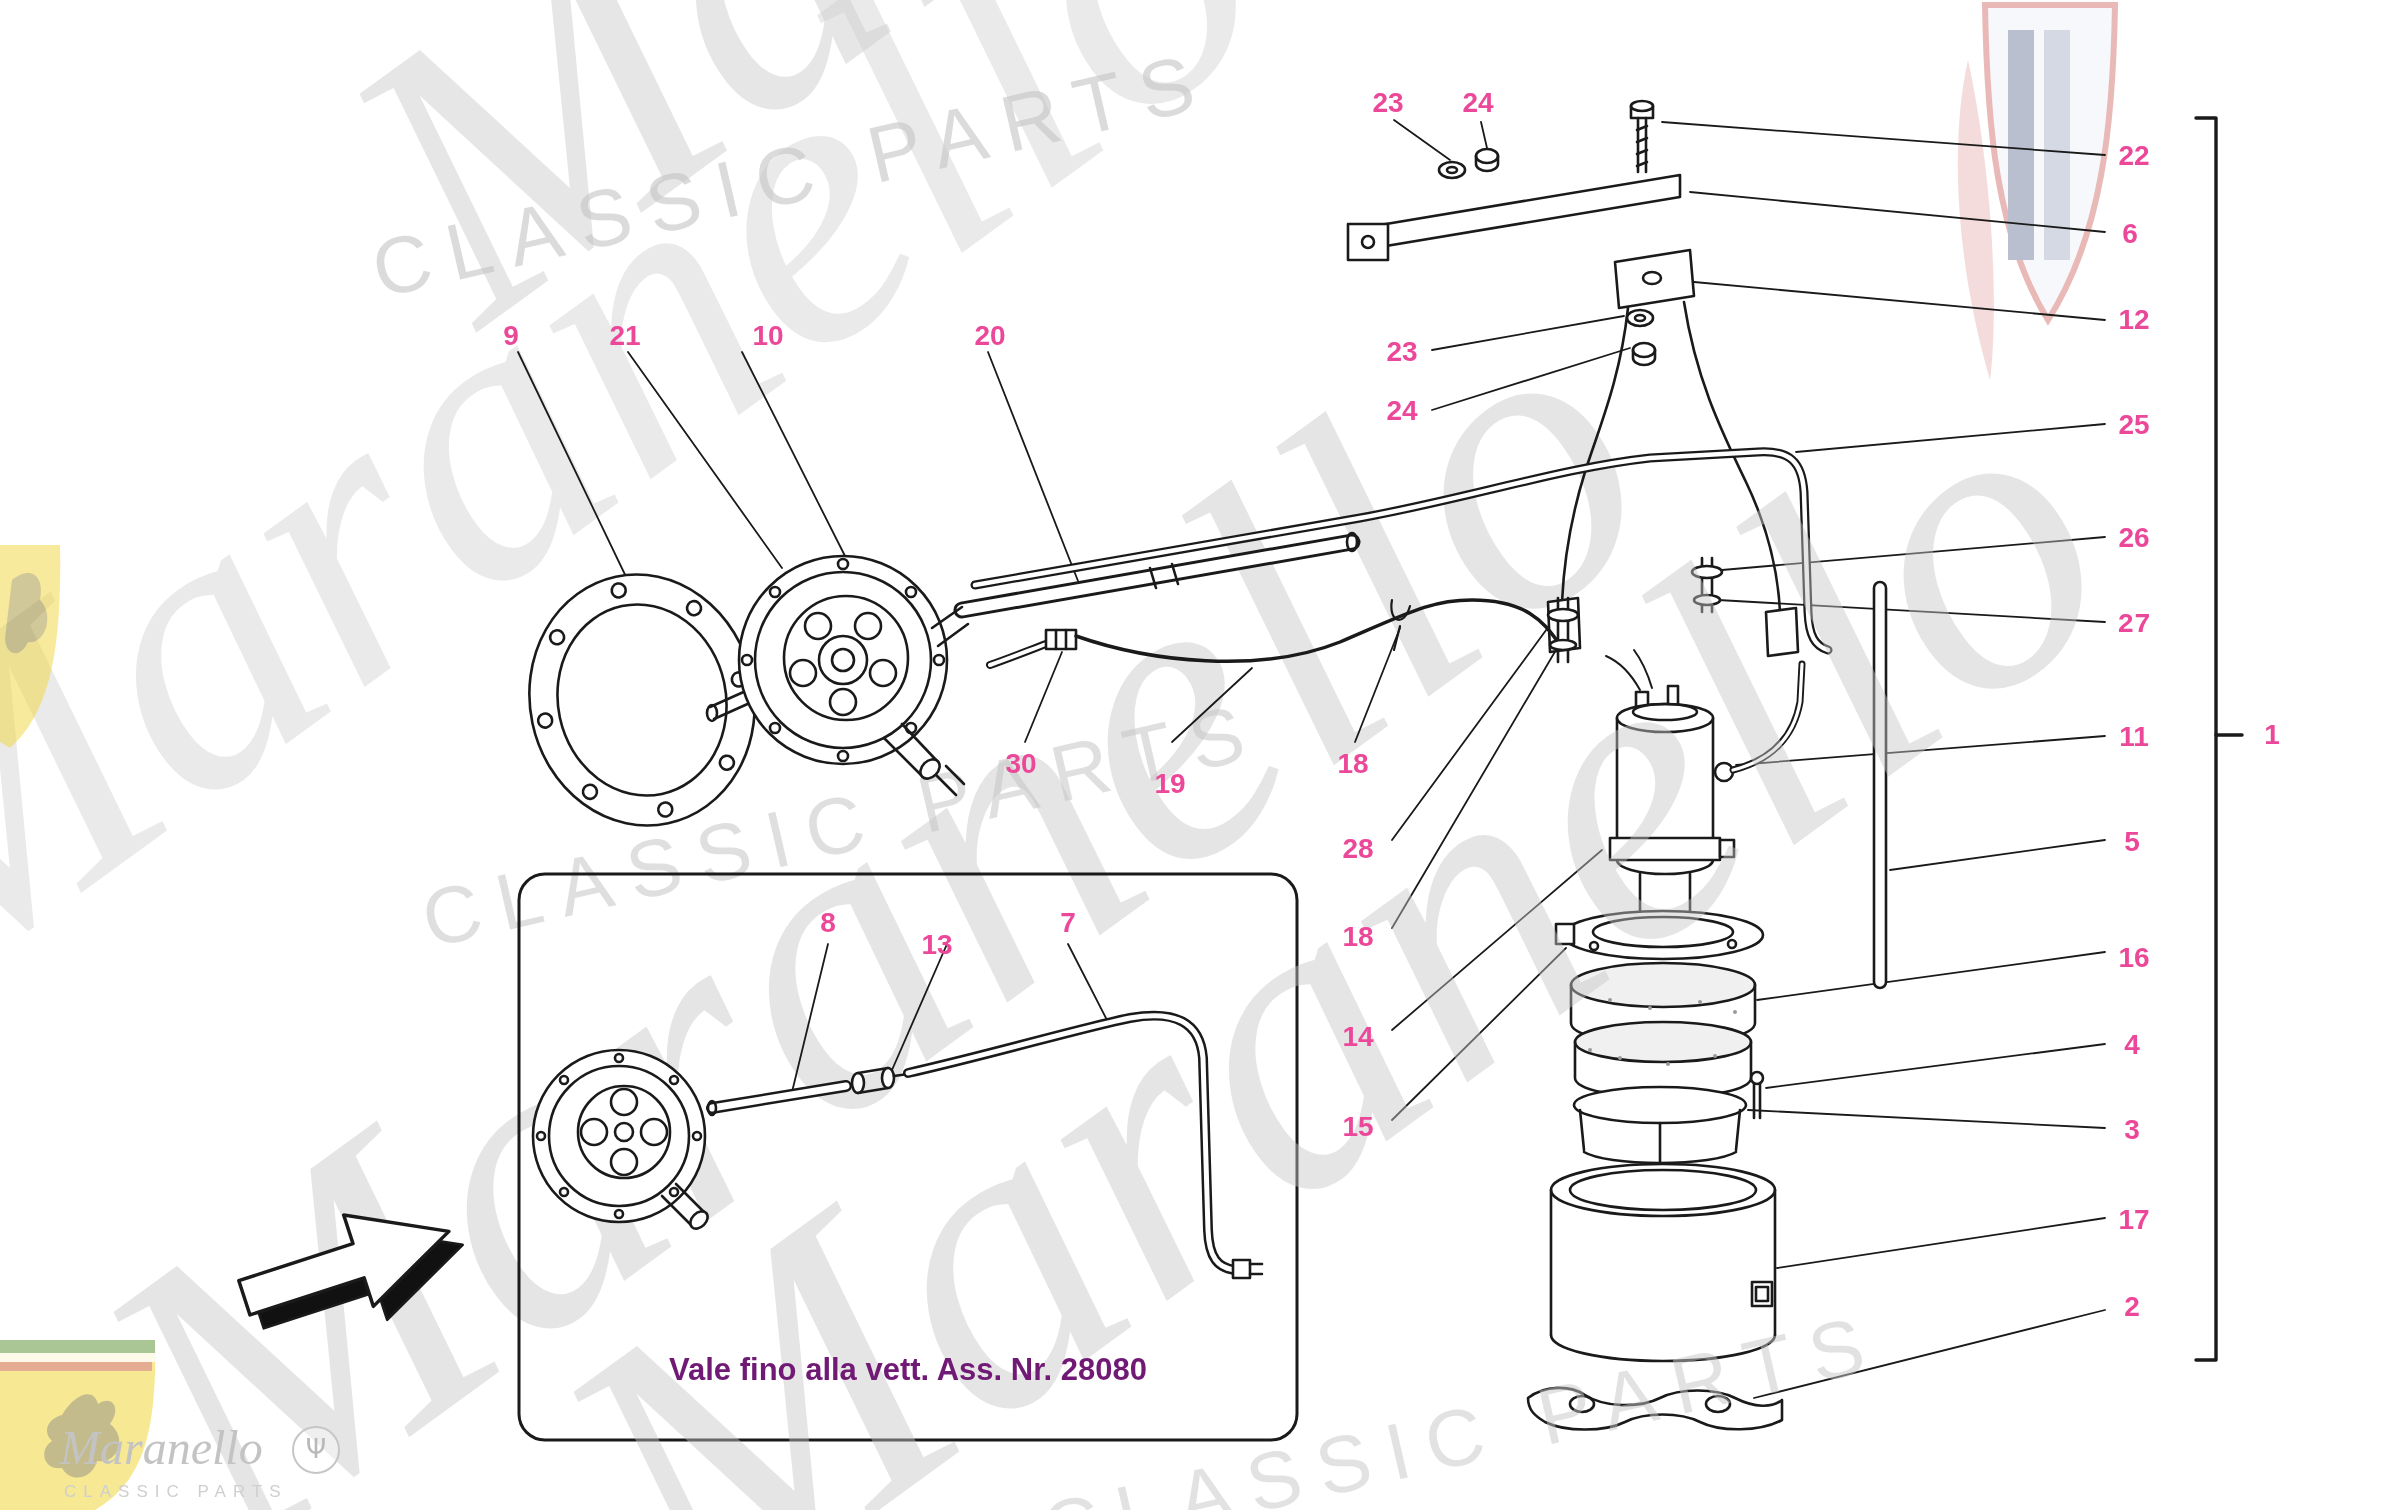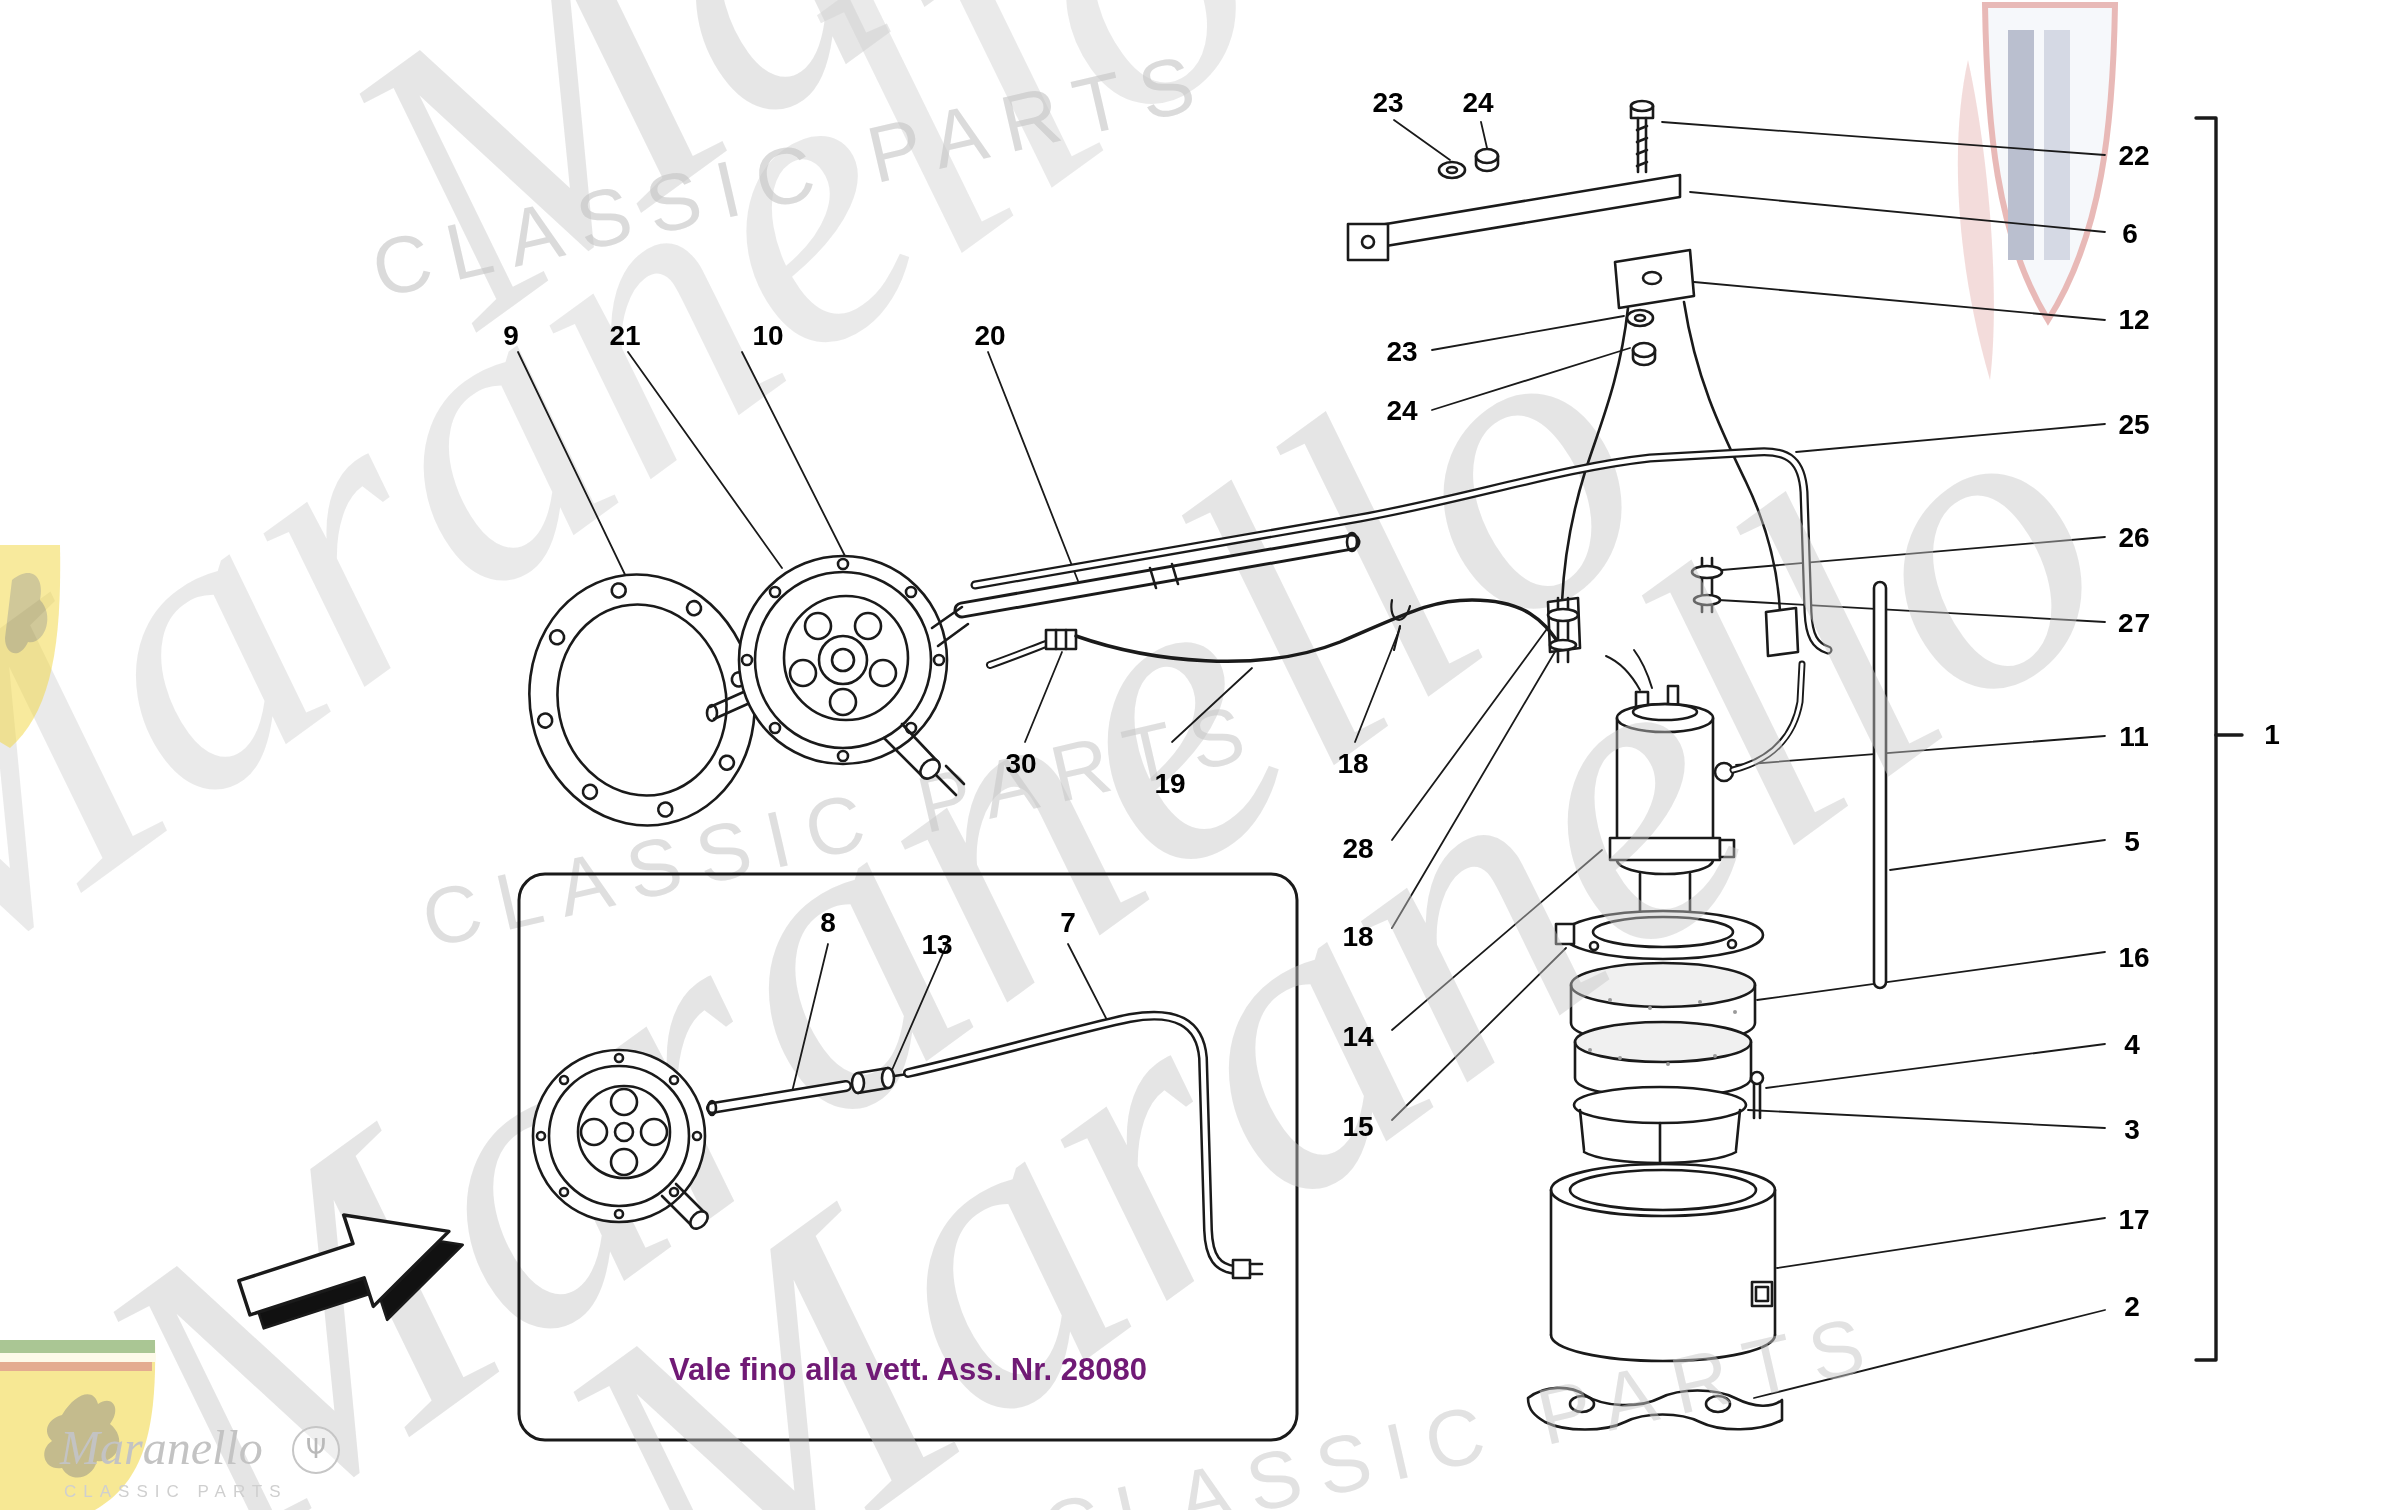--- a/index.html
+++ b/index.html
@@ -1,20 +1,20 @@
 <!DOCTYPE html>
 <html><head>
 <meta charset="utf-8">
 <style>
   html,body{margin:0;padding:0;background:#ffffff;}
   .stage{position:relative;width:2394px;height:1510px;background:#ffffff;overflow:hidden;
          font-family:"Liberation Sans",sans-serif;}
   .stage svg{position:absolute;left:0;top:0;}
   .callout{position:absolute;transform:translate(-50%,-50%);
-           font:700 28px "Liberation Sans",sans-serif;color:#000000;white-space:nowrap;}
+           font:700 28px "Liberation Sans",sans-serif;color:#ec4899;white-space:nowrap;}
   .inset-caption{position:absolute;left:519px;width:778px;text-align:center;
                  font:700 31px "Liberation Sans",sans-serif;color:#701a75;}
   .brand-name{position:absolute;left:60px;top:1420px;
               font:italic 400 48px "Liberation Serif",serif;color:#c3c3c3;}
   .brand-emblem{position:absolute;left:292px;top:1426px;width:44px;height:44px;border:2px solid #c6c6c6;
                 border-radius:50%;text-align:center;line-height:42px;font-size:26px;color:#b9b9b9;
                 font-family:"DejaVu Sans",sans-serif;background:rgba(255,255,255,.4);}
   .brand-tagline{position:absolute;left:64px;top:1482px;
                  font:400 17px "Liberation Sans",sans-serif;letter-spacing:7px;color:#cfcfcf;}
   .wm-text{font-family:"Liberation Serif",serif;font-style:italic;}

